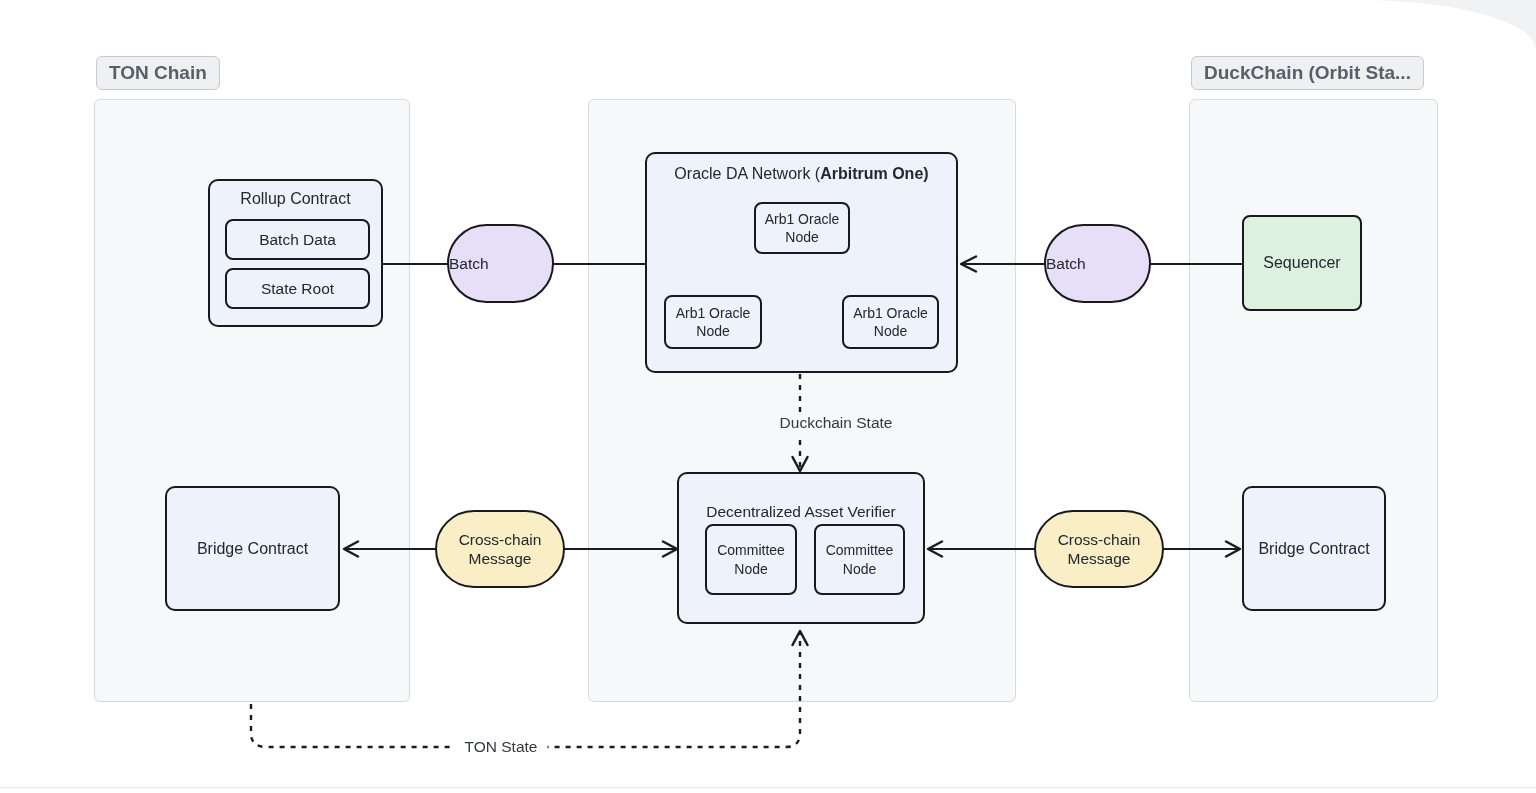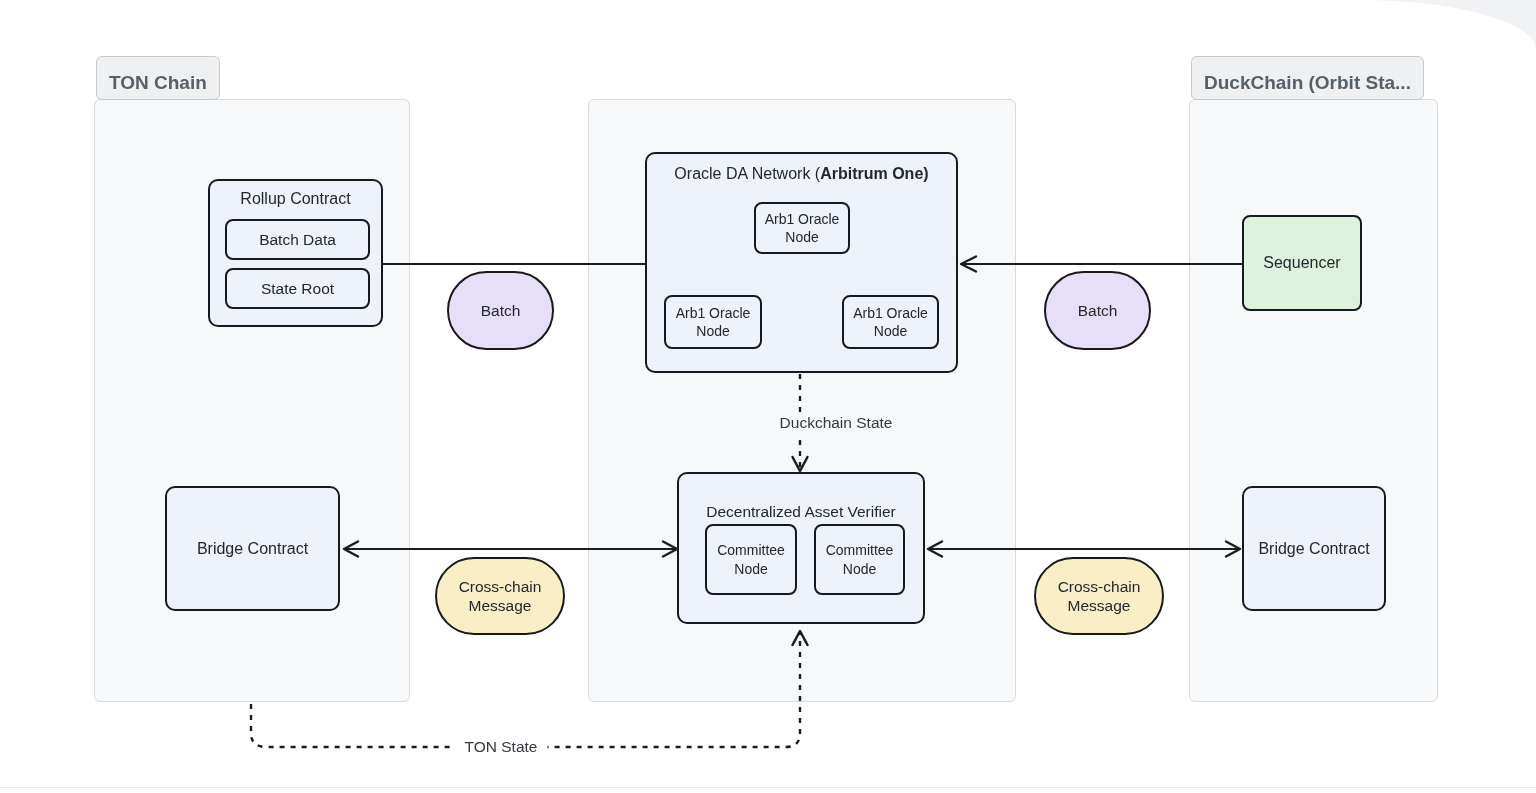--- a/index.html
+++ b/index.html
@@ -17,21 +17,21 @@
   .corner-bg::after{content:''; position:absolute; inset:0; background:#fff; border-top-right-radius:176px 50px;}
   .bottom-line{position:absolute; left:0; top:787px; width:1536px; height:1px; background:#e8e9eb;}
 
   .group{position:absolute; background:var(--group-bg); border:1px solid var(--group-border); border-radius:6px; z-index:1;}
   .g-ton{left:94px; top:99px; width:316px; height:603px;}
   .g-agg{left:588px; top:99px; width:428px; height:603px;}
   .g-duck{left:1189px; top:99px; width:249px; height:603px;}
 
   .group-title{position:absolute; z-index:3; background:var(--title-bg); border:1px solid var(--title-border);
     border-radius:6px; color:var(--title-text); font-size:19px; font-weight:700; line-height:1;
-    padding:16px 12px 7px; white-space:nowrap;}
+    padding:6px 12px 7px; white-space:nowrap;}
   .t-ton{left:96px; top:56px;}
   .t-agg{left:590px; top:56px;}
   .t-duck{left:1191px; top:56px;}
 
   .edges{position:absolute; left:0; top:0; z-index:2;}
   .shaft{stroke:var(--edge); stroke-width:2; fill:none;}
   .arrowhead{stroke:var(--edge); stroke-width:2.5; fill:none; stroke-linecap:round; stroke-linejoin:round;}
   .dashed{stroke-dasharray:5 6; stroke-width:2.4;}
 
   .node{position:absolute; z-index:3; background:var(--node-bg); border:2px solid var(--node-border);
@@ -56,21 +56,21 @@
   .n-arb-top{left:107px; top:48px; width:96px; height:52px;}
   .n-arb-left{left:17px; top:141px; width:98px; height:54px;}
   .n-arb-right{left:195px; top:141px; width:97px; height:54px;}
 
   .n-verifier{left:677px; top:472px; width:248px; height:152px;}
   .n-verifier .title{padding-top:29px; font-size:15.5px;}
   .n-comm-left{left:26px; top:50px; width:92px; height:71px;}
   .n-comm-right{left:135px; top:50px; width:91px; height:71px;}
 
   .pill{position:absolute; z-index:3; border:2px solid var(--node-border); font-size:15.5px; line-height:1.25;
-    display:flex; align-items:center; justify-content:center; text-align:center; color:var(--node-text);margin-top:47px;}
+    display:flex; align-items:center; text-align:center; color:var(--node-text);}
   .p-batch-left{left:447px; top:224px; width:107px; height:79px; border-radius:40px; background:var(--pill-purple);}
   .p-batch-right{left:1044px; top:224px; width:107px; height:79px; border-radius:40px; background:var(--pill-purple);}
   .p-cross-left{left:435px; top:510px; width:130px; height:78px; border-radius:39px; background:var(--pill-yellow); padding:0 14px;}
   .p-cross-right{left:1034px; top:510px; width:130px; height:78px; border-radius:39px; background:var(--pill-yellow); padding:0 14px;}
 
   .edge-label{position:absolute; z-index:4; font-size:15.5px; color:#32383e; white-space:nowrap;}
   .l-duckstate{left:800px; top:423px; transform:translate(-50%,-50%); background:var(--group-bg); padding:2px 8px;margin-left:36px;}
   .l-tonstate{left:501px; top:747px; transform:translate(-50%,-50%); background:#ffffff; padding:2px 10px;}
 
   .b{font-weight:700;}

